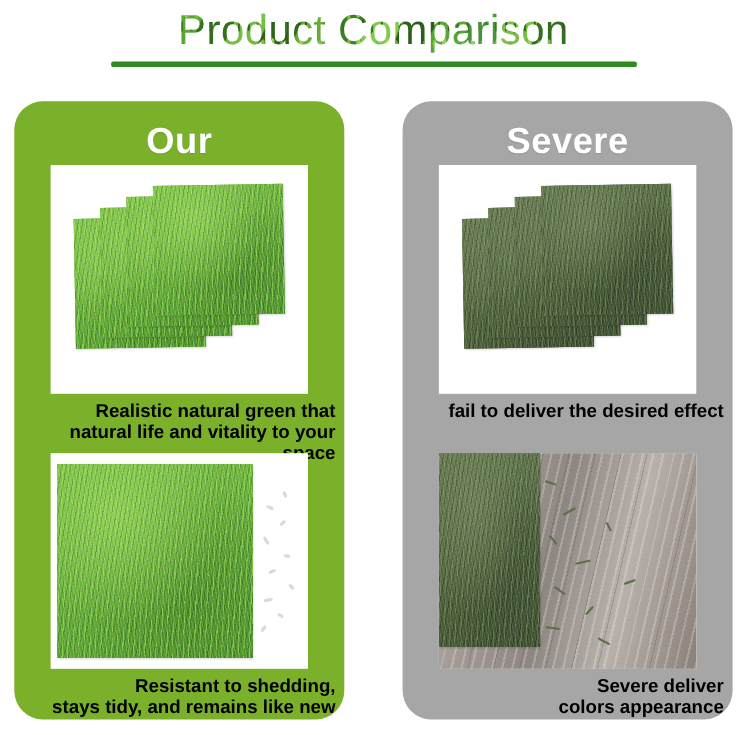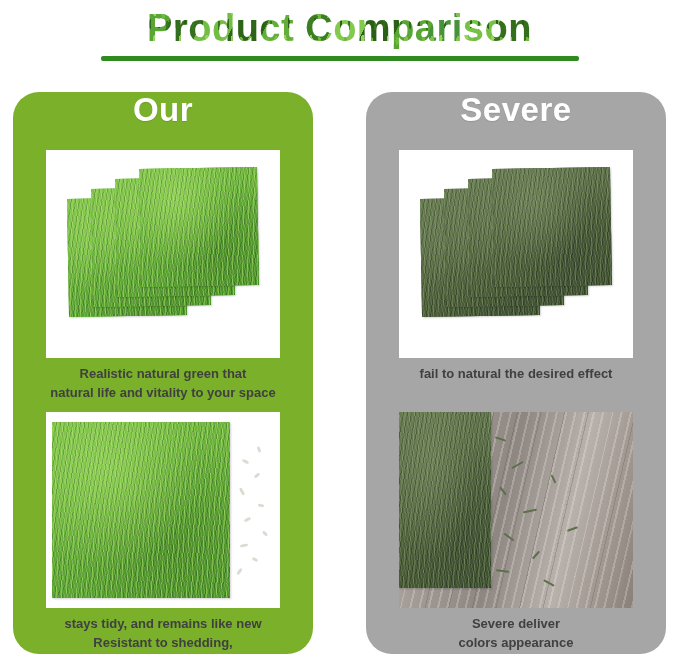--- a/index.html
+++ b/index.html
@@ -18,21 +18,21 @@
   
   .title-wrap {
     position: absolute;
     left: 0;
     top: 6px;
     width: 679px;
     text-align: center;
   }
   .title-text {
     font-size: 38px;
-    font-weight: bold;
+    font-weight: normal;
     letter-spacing: 0.5px;
     line-height: 44px;
     color: #3f8f27;
     
     background-color: #4e9b2f;
     background-image:
       radial-gradient(ellipse 3px 7px at 12% 30%, #7fc24a 0 60%, transparent 61%),
       radial-gradient(ellipse 2px 8px at 28% 70%, #2f6b1a 0 60%, transparent 61%),
       radial-gradient(ellipse 3px 6px at 45% 25%, #96d45c 0 60%, transparent 61%),
       radial-gradient(ellipse 2px 9px at 62% 65%, #2b5e16 0 60%, transparent 61%),
@@ -65,39 +65,40 @@
   }
   .panel-our   { left: 13px;  background: #7ab02a; }
   .panel-other { left: 366px; background: #a6a6a6; }
 
   .panel-heading {
     text-align: center;
     color: #ffffff;
     font-size: 33px;
     font-weight: bold;
     line-height: 36px;
+    margin-top: 18px;
     letter-spacing: 0.5px;
     text-shadow: 0 1px 1px rgba(0,0,0,0.10);
   }
 
   .photo {
     position: absolute;
     background: #ffffff;
     overflow: hidden;
   }
   .photo-top    { left: 33px; top: 58px;  width: 234px; height: 208px; }
   .photo-bottom { left: 33px; top: 320px; width: 234px; height: 196px; }
 
   .caption {
     position: absolute;
     left: 8px;
     width: 284px;
-    text-align: center;
-    color: #404040;
-    font-size: 13px;
+    text-align: right;
+    color: #000000;
+    font-size: 17px;
     font-weight: bold;
     line-height: 19px;
   }
   .caption-top    { top: 272px; }
   .caption-bottom { top: 522px; }
 
   
   .stack { position: absolute; }
   .swatch {
     position: absolute;
@@ -184,39 +185,39 @@
     <span class="debris" style="left:212px; top:92px;  width:6px; height:3px; transform:rotate(10deg);"></span>
     <span class="debris" style="left:198px; top:106px; width:7px; height:3px; transform:rotate(-25deg);"></span>
     <span class="debris" style="left:216px; top:120px; width:6px; height:3px; transform:rotate(45deg);"></span>
     <span class="debris" style="left:194px; top:132px; width:8px; height:3px; transform:rotate(-10deg);"></span>
     <span class="debris" style="left:206px; top:146px; width:6px; height:3px; transform:rotate(30deg);"></span>
     <span class="debris" style="left:190px; top:158px; width:7px; height:3px; transform:rotate(-55deg);"></span>
     <span class="debris" style="left:210px; top:36px;  width:6px; height:3px; transform:rotate(70deg);"></span>
   </div>
 
   <div class="caption caption-bottom">
+    <div>Resistant to shedding,</div>
     <div>stays tidy, and remains like new</div>
-    <div>Resistant to shedding,</div>
   </div>
 </div>
 
 <div class="panel panel-other">
   <div class="panel-heading">Severe</div>
 
   <div class="photo photo-top">
     <div class="stack" style="left:0;top:0;width:234px;height:208px;">
       <div class="swatch grass-dull" style="left:22px; top:48px; width:118px; height:118px; transform:rotate(-1deg);"></div>
       <div class="swatch grass-dull" style="left:46px; top:38px; width:118px; height:118px; transform:rotate(-1deg);"></div>
       <div class="swatch grass-dull" style="left:70px; top:28px; width:118px; height:118px; transform:rotate(-1deg);"></div>
       <div class="swatch grass-dull" style="left:94px; top:18px; width:118px; height:118px; transform:rotate(-1deg);"></div>
     </div>
   </div>
 
   <div class="caption caption-top">
-    <div>fail to natural the desired effect</div>
+    <div>fail to deliver the desired effect</div>
   </div>
 
   <div class="photo photo-bottom">
     <div class="wood"></div>
     <div class="swatch grass-dull" style="left:0px; top:0px; width:92px; height:176px;"></div>
     <span class="fiber" style="left:96px;  top:26px;  width:11px; height:2px; transform:rotate(18deg);"></span>
     <span class="fiber" style="left:112px; top:52px;  width:13px; height:2px; transform:rotate(-30deg);"></span>
     <span class="fiber" style="left:99px;  top:78px;  width:10px; height:2px; transform:rotate(52deg);"></span>
     <span class="fiber" style="left:124px; top:98px;  width:14px; height:2px; transform:rotate(-12deg);"></span>
     <span class="fiber" style="left:104px; top:124px; width:12px; height:2px; transform:rotate(36deg);"></span>

